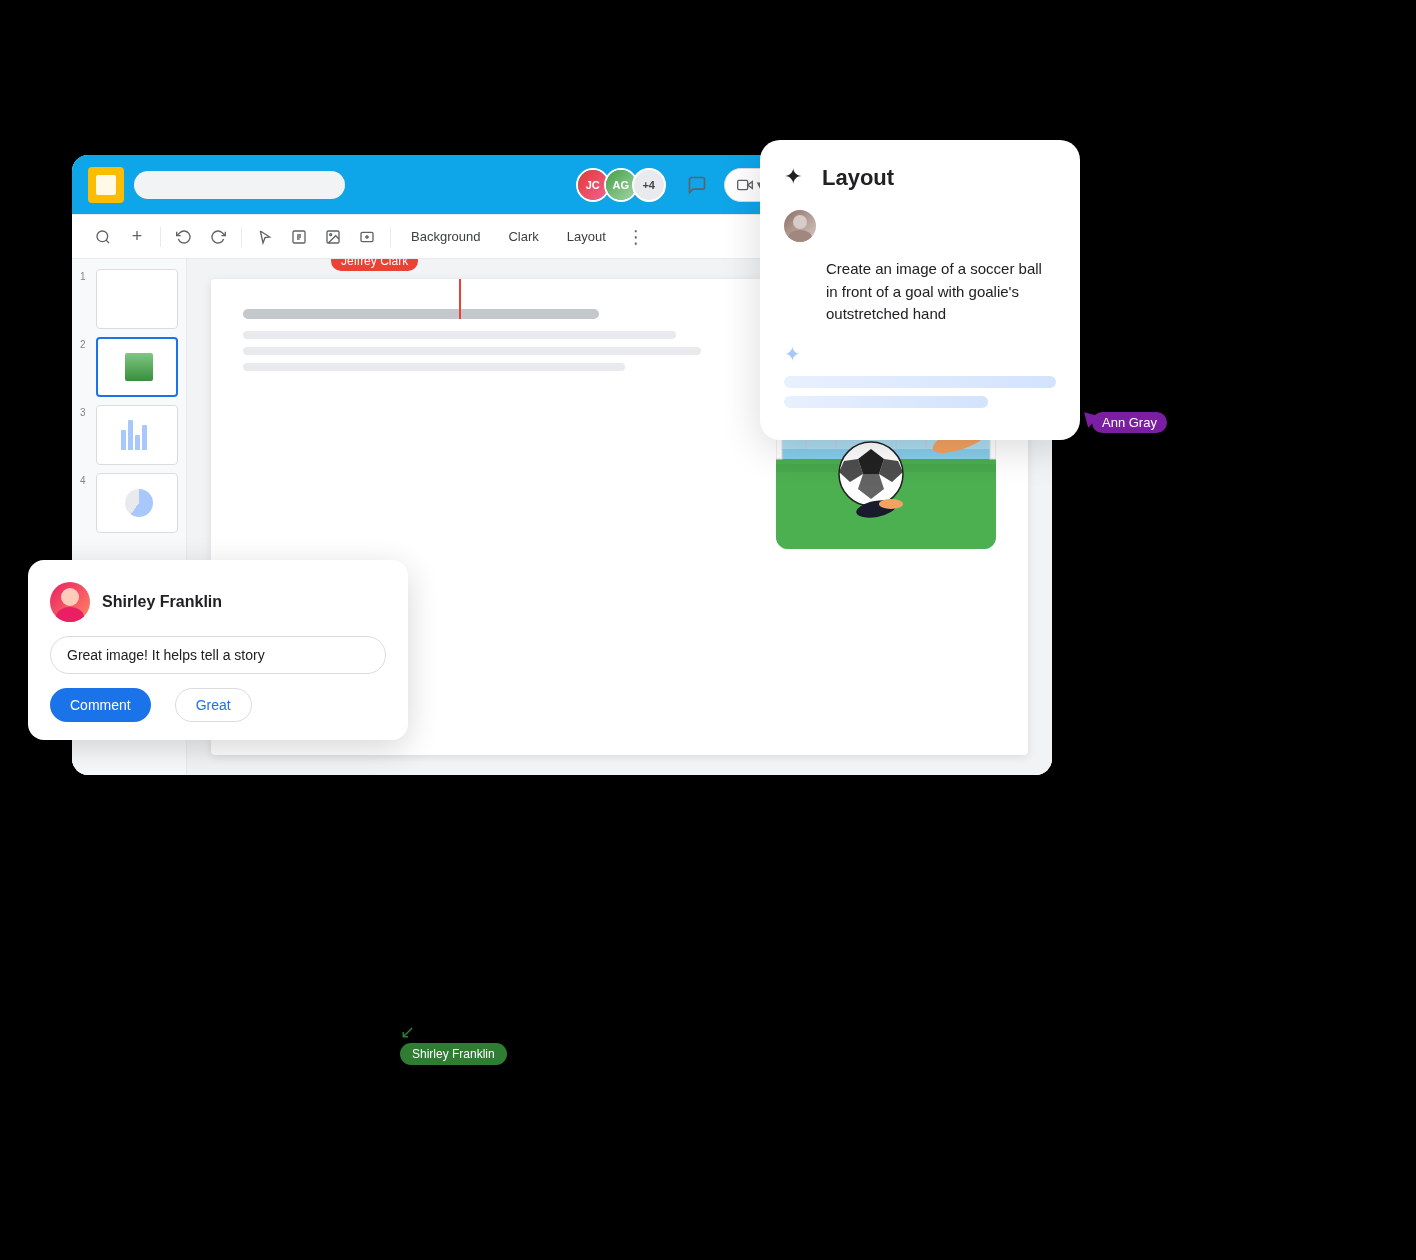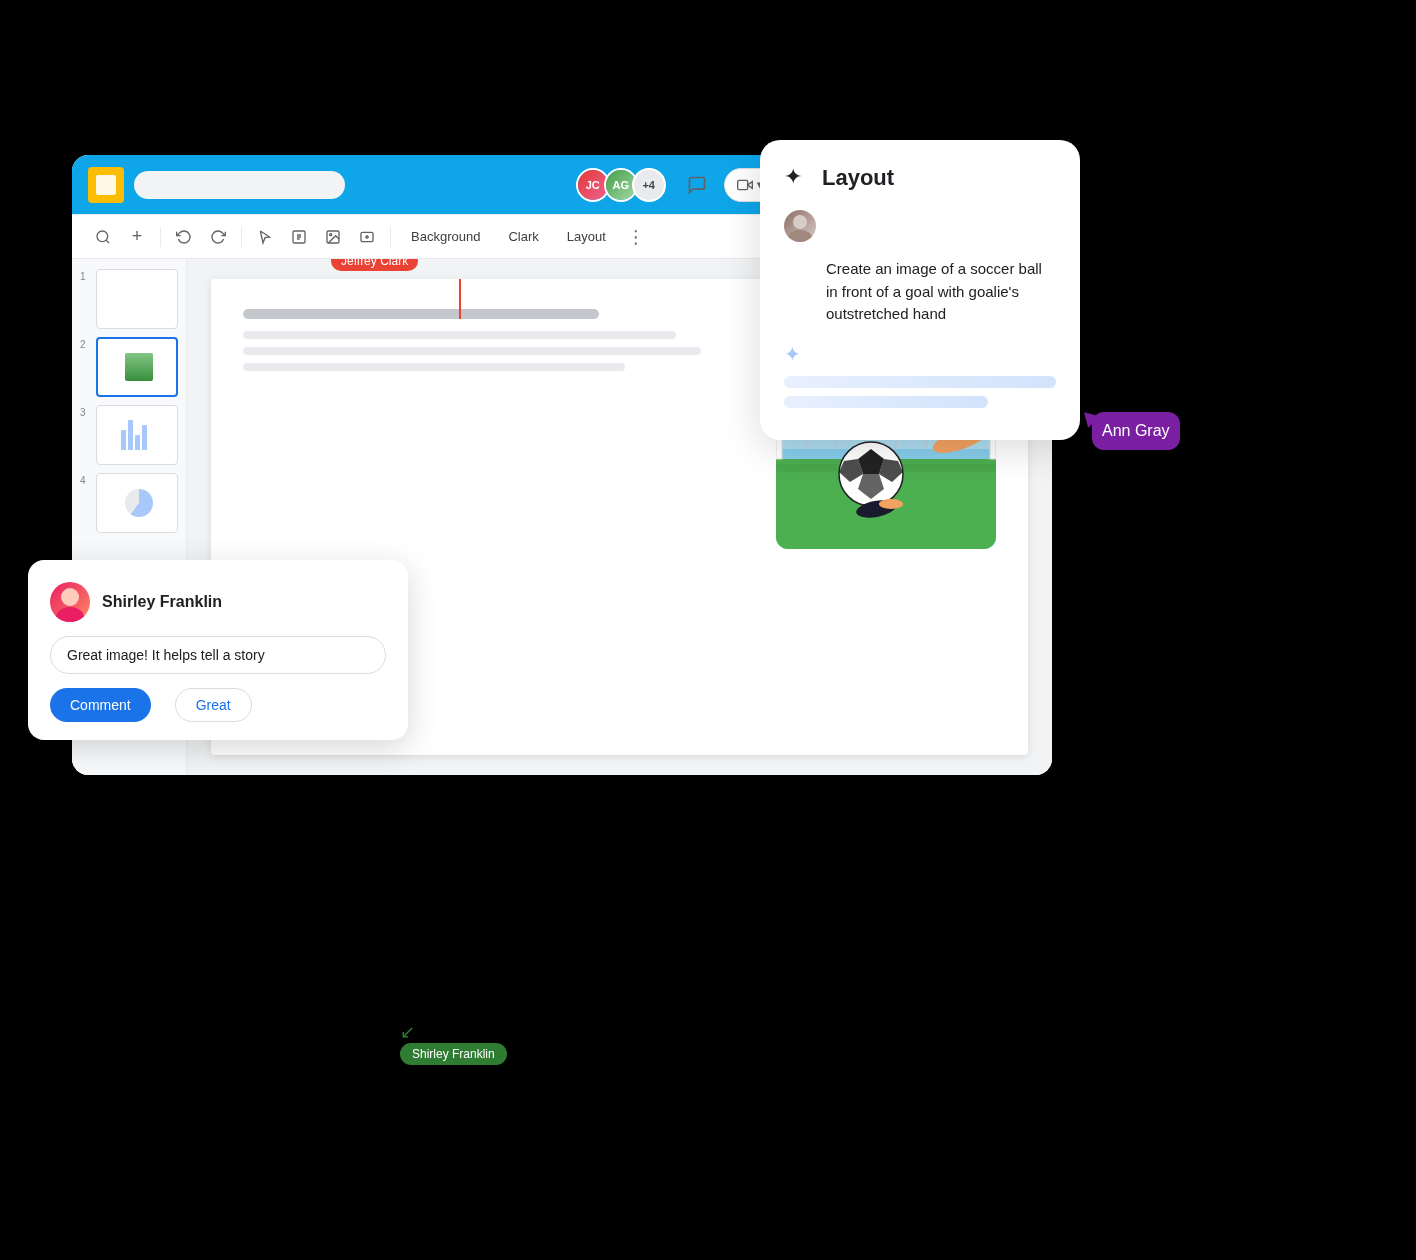--- a/index.html
+++ b/index.html
@@ -426,23 +426,23 @@
     .ann-cursor-arrow {
       width: 0; height: 0;
       border-left: 8px solid transparent;
       border-right: 8px solid transparent;
       border-top: 14px solid #7b1fa2;
       transform: rotate(15deg);
     }
     .ann-cursor-label {
       background: #7b1fa2;
       color: #fff;
-      padding: 10px 10px;
+      padding: 3px 10px;
       border-radius: 12px;
-      font-size: 16px;
+      font-size: 13px;
       font-weight: 500;
       white-space: nowrap;
       position: absolute;
       top: -2px;
       left: 10px;
     }
 
     
     .comment-box {
       position: absolute;

